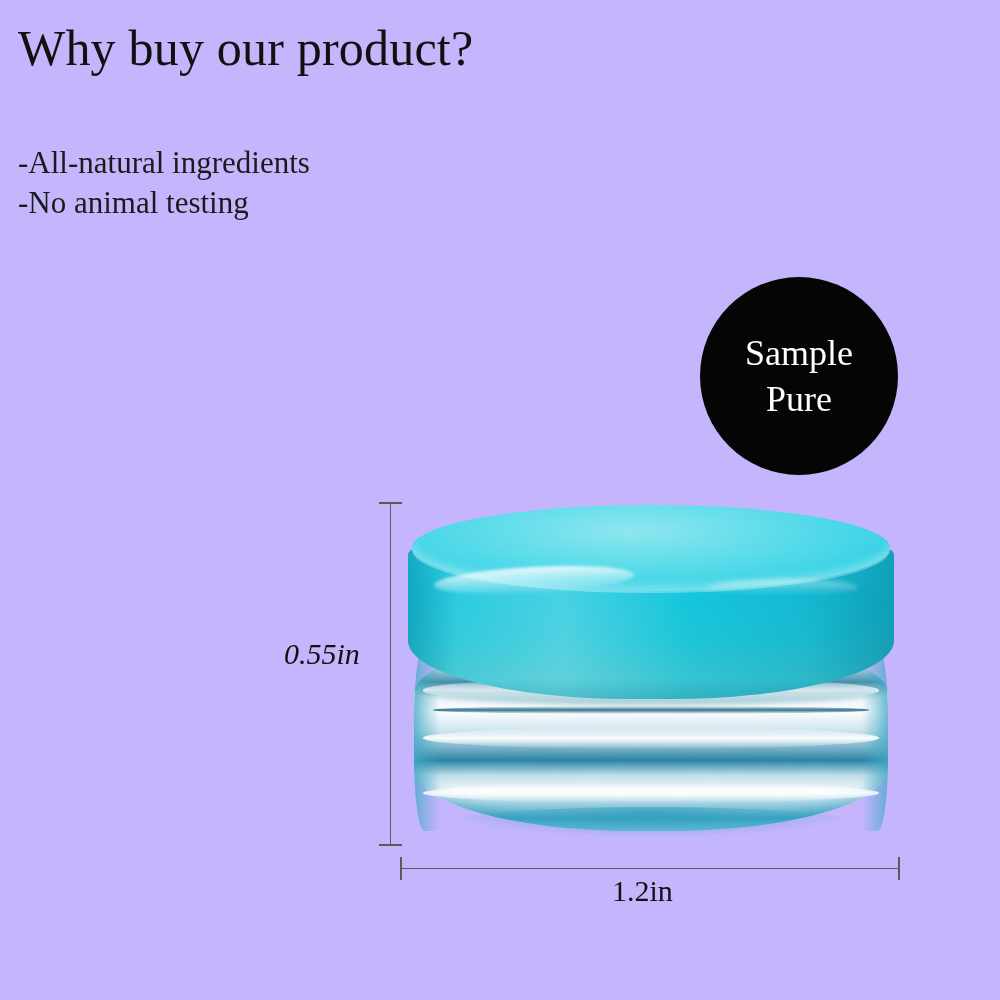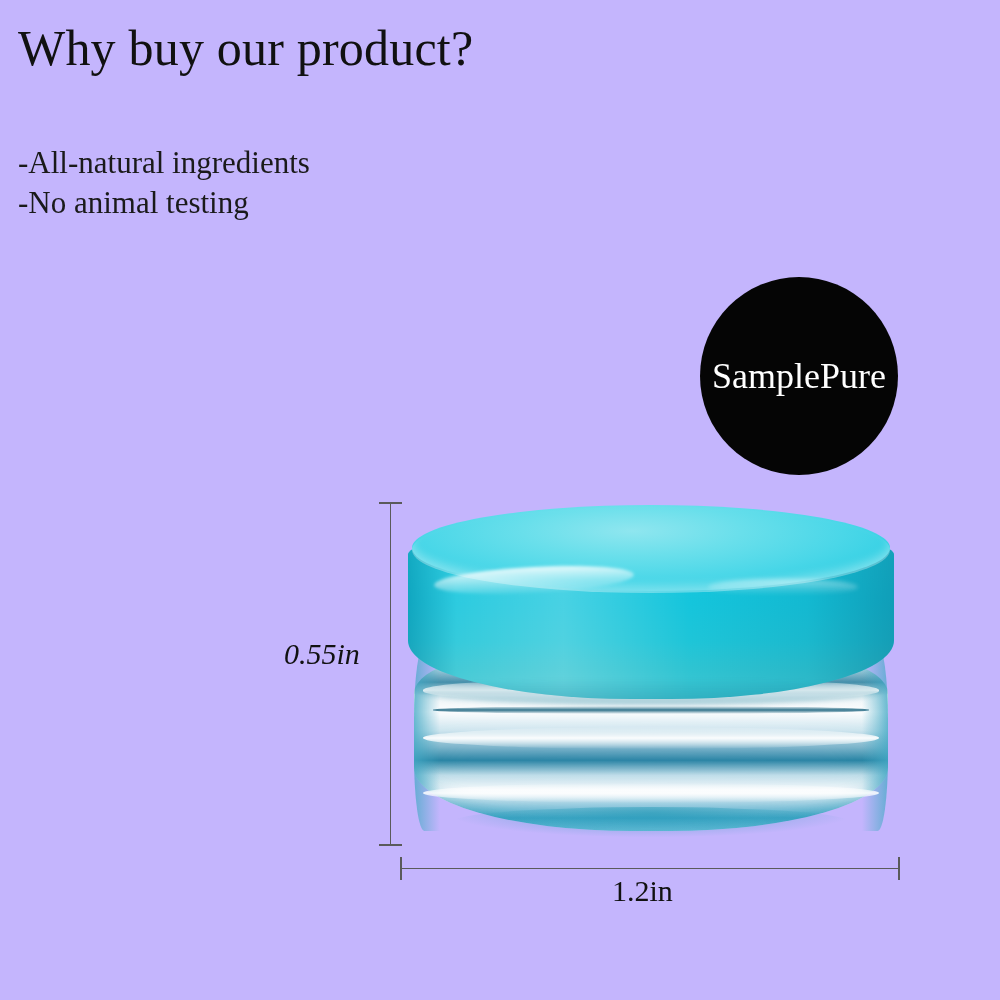--- a/index.html
+++ b/index.html
@@ -46,21 +46,21 @@
   
   .badge {
     position: absolute;
     left: 700px;
     top: 277px;
     width: 198px;
     height: 198px;
     border-radius: 50%;
     background: #050505;
     display: flex;
-    flex-direction: row;
+    flex-direction: column;
     align-items: center;
     justify-content: center;
     color: #ffffff;
     font-size: 36px;
     line-height: 46px;
     text-align: right;
   }
   .badge span { display: block; }
 
   

